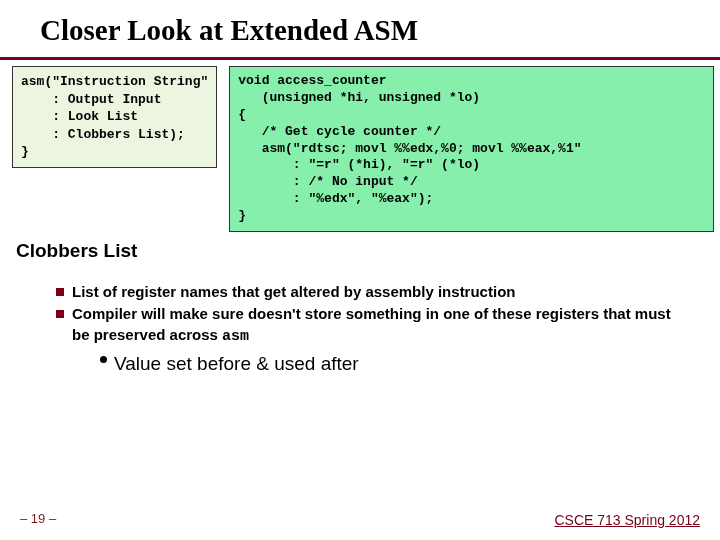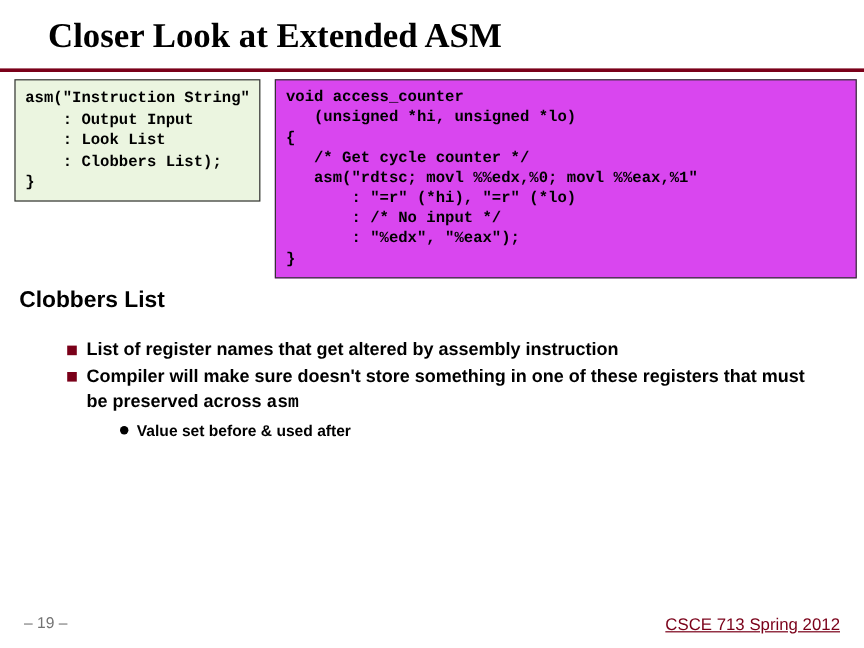--- a/index.html
+++ b/index.html
@@ -32,21 +32,21 @@
     padding: 6px 8px;
     font-family: "Courier New", monospace;
     font-size: 13px;
     font-weight: bold;
     white-space: pre;
     line-height: 1.35;
     color: #000;
     flex: 0 0 auto;
   }
   .code-box-right {
-    background: #d946ef;
+    background: #86efac;
     border: 1px solid #333;
     padding: 6px 8px;
     font-family: "Courier New", monospace;
     font-size: 13px;
     font-weight: bold;
     white-space: pre;
     line-height: 1.3;
     color: #000;
     flex: 1 1 auto;
   }
@@ -78,43 +78,43 @@
     height: 8px;
     background: #7a0019;
   }
   ul.sub-bullets {
     list-style: none;
     margin: 4px 0 0 0;
     padding: 0 0 0 28px;
   }
   ul.sub-bullets > li {
     position: relative;
-    font-size: 13px;
-    font-weight: bold;
+    font-size: 19px;
+    font-weight: normal;
     padding-left: 14px;
   }
   ul.sub-bullets > li::before {
     content: "";
     position: absolute;
     left: 0;
     top: 5px;
     width: 7px;
     height: 7px;
     background: #000;
     border-radius: 50%;
   }
   .mono-inline {
     font-family: Liberation Mono, monospace;
   }
   .footer-left {
     position: absolute;
     bottom: 14px;
     left: 20px;
     font-size: 13px;
-    color: #737373;
+    color: #7f1d1d;
   }
   .footer-right {
     position: absolute;
     bottom: 12px;
     right: 20px;
     font-size: 14px;
     color: #7a0019;
     text-decoration: underline;
   }
 </style>

